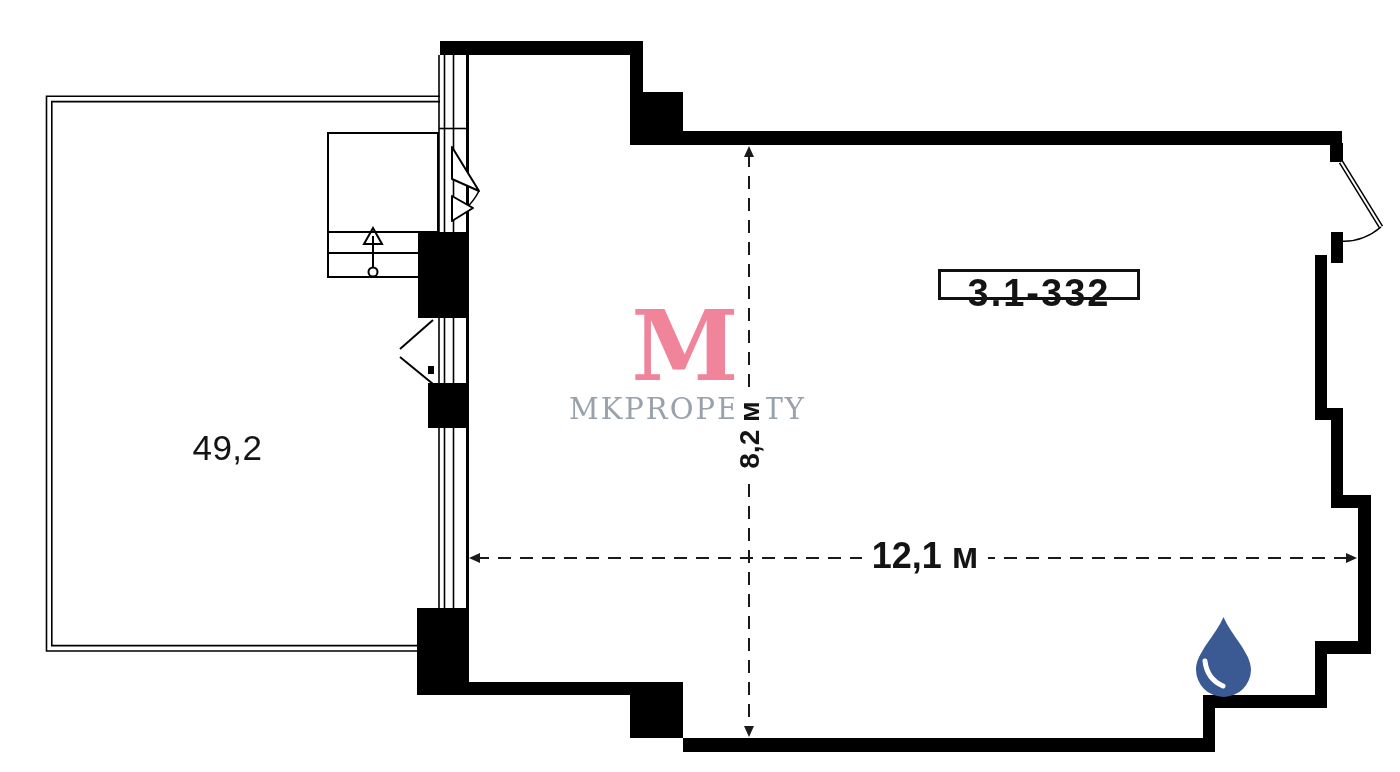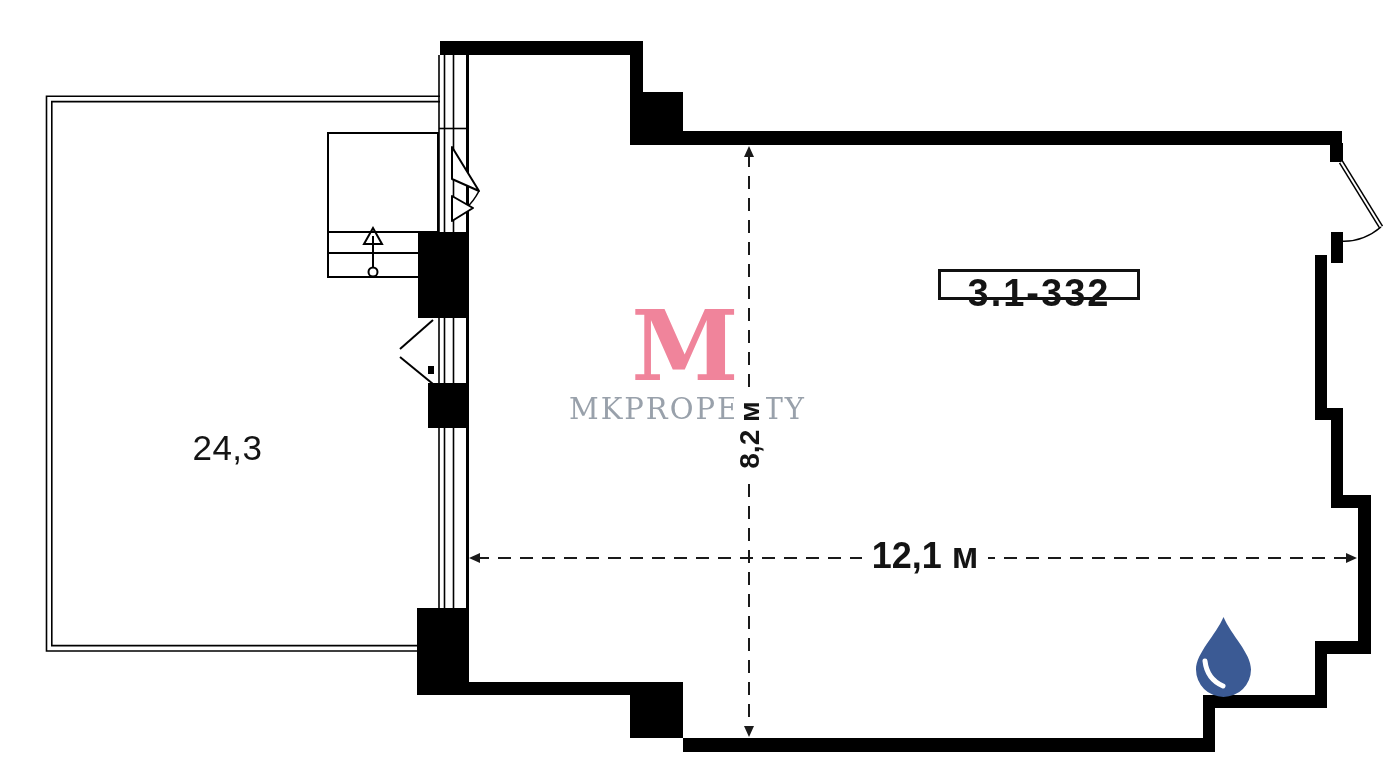--- a/index.html
+++ b/index.html
@@ -149,21 +149,21 @@
       <polygon class="dimarrow" points="1357,558 1346,553 1346,563"></polygon>
     </g>
 
     <g>
       <path d="M1223.5,617 C1216,635 1196,653 1196,669.5 A27.5,27.5 0 0 0 1251,669.5 C1251,653 1231,635 1223.5,617 Z" style="fill:var(--drop-blue)"></path>
       <path d="M1205,661 Q1207,679 1223,686" stroke="#ffffff" stroke-width="5" fill="none" stroke-linecap="round"></path>
     </g>
   </svg>
 
   <div class="label" id="terrace-label">
-    <div>24,3</div>
+    <div>49,2</div>
   </div>
 
   <div class="label" id="room-number-box">
     <span>3.1-332</span>
   </div>
 
   <div class="label" id="dim-width-label">12,1 м</div>
 
   <div class="label" id="dim-height-label">8,2 м</div>
 

